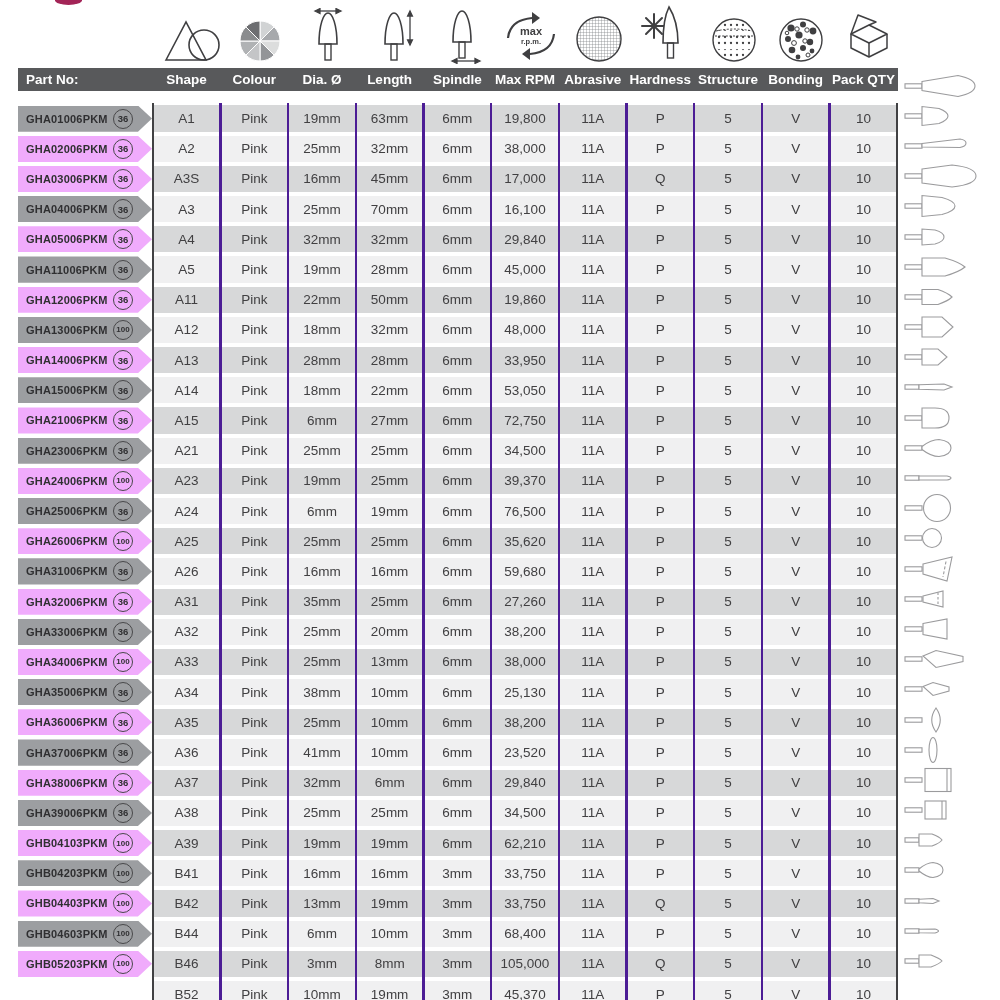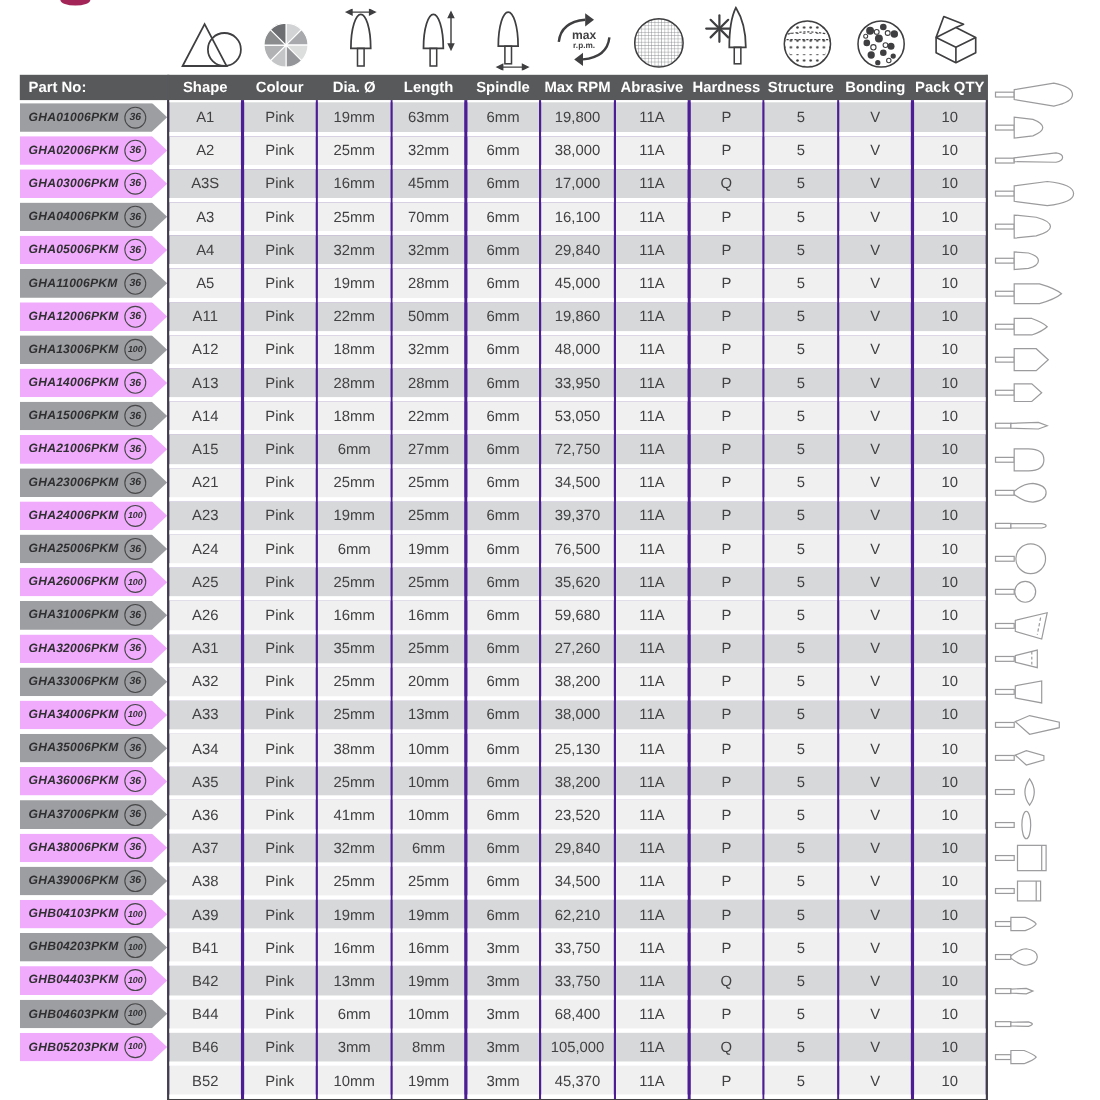--- a/index.html
+++ b/index.html
@@ -9,32 +9,32 @@
   .logo-sliver{position:absolute;left:55px;top:0;width:27px;height:5px;background:#a32457;
     border-radius:0 0 14px 14px / 0 0 5px 5px;}
 
   
   .icon-band{position:absolute;left:160px;top:2px;width:741px;height:62px;
     display:grid;grid-template-columns:repeat(11,1fr);column-gap:2.5px;}
   .icon-cell{display:flex;align-items:flex-end;justify-content:center;}
 
   
   .cat-table{position:absolute;left:18px;top:68px;width:880px;}
-  .thead{display:flex;background:#58595b;height:23px;margin-bottom:0;}
+  .thead{display:flex;background:#58595b;height:23px;margin-bottom:12px;}
   .th-part{width:134px;box-sizing:border-box;color:#fff;font-weight:bold;font-size:13.5px;
     display:flex;align-items:center;padding-left:8px;}
   .th-grid{flex:1;display:grid;grid-template-columns:repeat(11,1fr);column-gap:2.5px;
     border-left:2.5px solid #58595b;border-right:2.5px solid #58595b;box-sizing:border-box;}
   .th-cell{color:#fff;font-weight:bold;font-size:13.5px;display:flex;align-items:center;justify-content:center;white-space:nowrap;}
 
   .tbody{display:flex;}
   .part-col{width:134px;padding-top:2.5px;box-sizing:border-box;}
   .part-cell{height:30.2px;box-sizing:border-box;padding-bottom:4px;}
   .pennant{height:100%;display:flex;align-items:center;
-    clip-path:polygon(0 0,89.5% 0,100% 50%,89.5% 100%,0 100%);font-style:italic;}
+    clip-path:polygon(0 0,89.5% 0,100% 50%,89.5% 100%,0 100%);}
   .pennant.odd{background:#9c9ea1;}
   .pennant.even{background:#f0abfc;}
   .part-no{font-size:11px;font-weight:bold;color:#2f2f31;padding-left:8px;letter-spacing:0.2px;}
   .grit{margin-left:auto;margin-right:19px;width:20px;height:20px;border:1.4px solid #48484a;
     border-radius:50%;display:flex;align-items:center;justify-content:center;
     font-size:9.5px;font-weight:bold;color:#2f2f31;box-sizing:border-box;}
   .grit.small{font-size:8px;}
 
   .data-area{flex:1;display:grid;grid-template-columns:repeat(11,1fr);column-gap:2.5px;
     background:#4c1d95;border-left:2.5px solid #414143;border-right:2.5px solid #414143;

